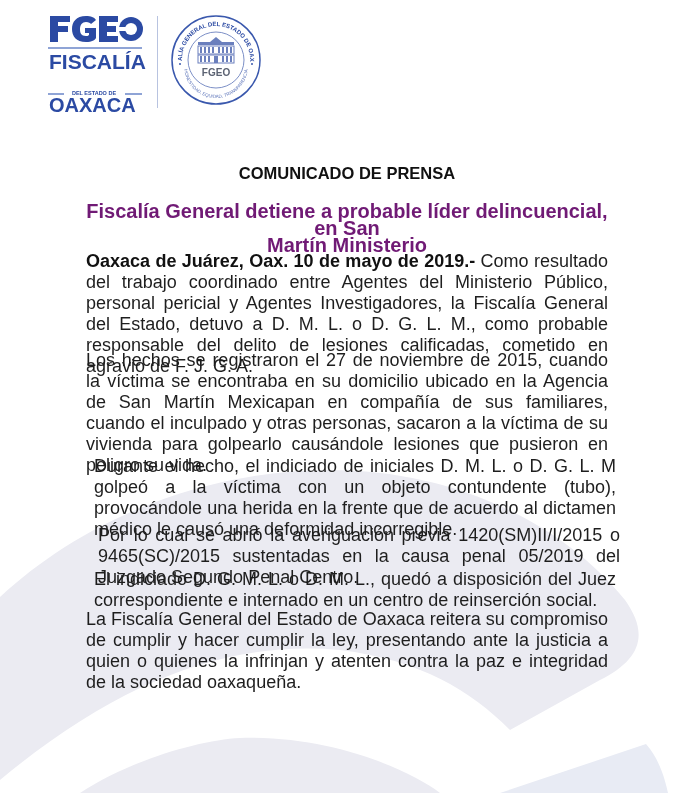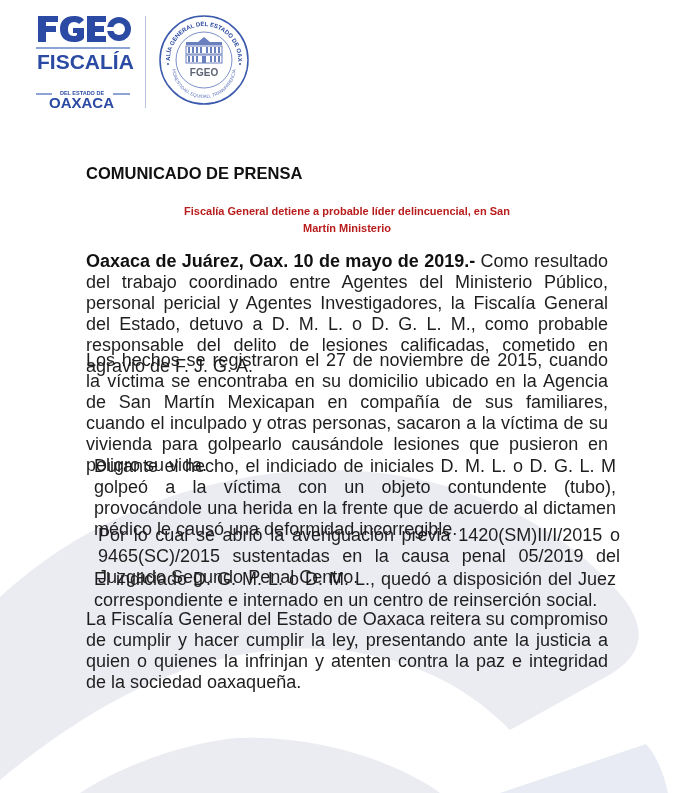--- a/index.html
+++ b/index.html
@@ -18,21 +18,21 @@
     .watermark {
       position: absolute;
       left: 0;
       top: 0;
       width: 696px;
       height: 793px;
       z-index: 0;
     }
     .header {
       position: absolute;
-      left: 0;
+      left: 12px;
       top: 0;
       width: 643px;
       height: 120px;
       z-index: 1;
     }
     .logo-text {
       position: absolute;
       left: 36px;
       top: 14px;
       width: 100px;
@@ -89,34 +89,35 @@
       left: 86px;
       top: 0;
       width: 522px;
       z-index: 2;
     }
     .doc-title {
       position: absolute;
       top: 164px;
       left: 0;
       width: 522px;
+      text-align: center;
       font-size: 16.5px;
       font-weight: bold;
       color: #111;
     }
     .doc-subtitle {
       position: absolute;
       top: 203px;
       left: 0;
       width: 522px;
       text-align: center;
-      font-size: 11px;
+      font-size: 20px;
       font-weight: bold;
       line-height: 17px;
-      color: #b91c1c;
+      color: #701a75;
     }
     .para {
       position: absolute;
       left: 0;
       width: 522px;
       font-size: 18px;
       line-height: 21px;
       text-align: justify;
       color: #1e1e1e;
     }
@@ -146,21 +147,21 @@
 
       <circle cx="83" cy="15" r="12" fill="#2b4aa3"></circle>
       <circle cx="83" cy="15" r="6" fill="#ffffff"></circle>
       <rect x="71" y="13" width="8" height="4" fill="#ffffff"></rect>
     </svg>
     <div class="logo-line" style="left:0; top:33px; width:94px;"></div>
     <div class="logo-word" style="top:36px; font-size:21px;">FISCALÍA</div>
     <div class="logo-line" style="left:0; top:79px; width:16px; height:1.5px;"></div>
     <div class="logo-small" style="top:76px;">DEL ESTADO DE</div>
     <div class="logo-line" style="left:77px; top:79px; width:17px; height:1.5px;"></div>
-    <div class="logo-word" style="top:80px; font-size:15px;margin-left:12px;">OAXACA</div>
+    <div class="logo-word" style="top:80px; font-size:20px;">OAXACA</div>
   </div>
 
   <div class="vdivider"></div>
 
   <svg class="seal" viewBox="0 0 92 92" xmlns="http://www.w3.org/2000/svg">
     <defs>
       <path id="sealTop" d="M 12 46 A 34 34 0 0 1 80 46"></path>
       <path id="sealBot" d="M 14 52 A 32 32 0 0 0 78 52"></path>
     </defs>
     <circle cx="46" cy="46" r="44" fill="#ffffff" stroke="#3a58ad" stroke-width="1.5"></circle>

